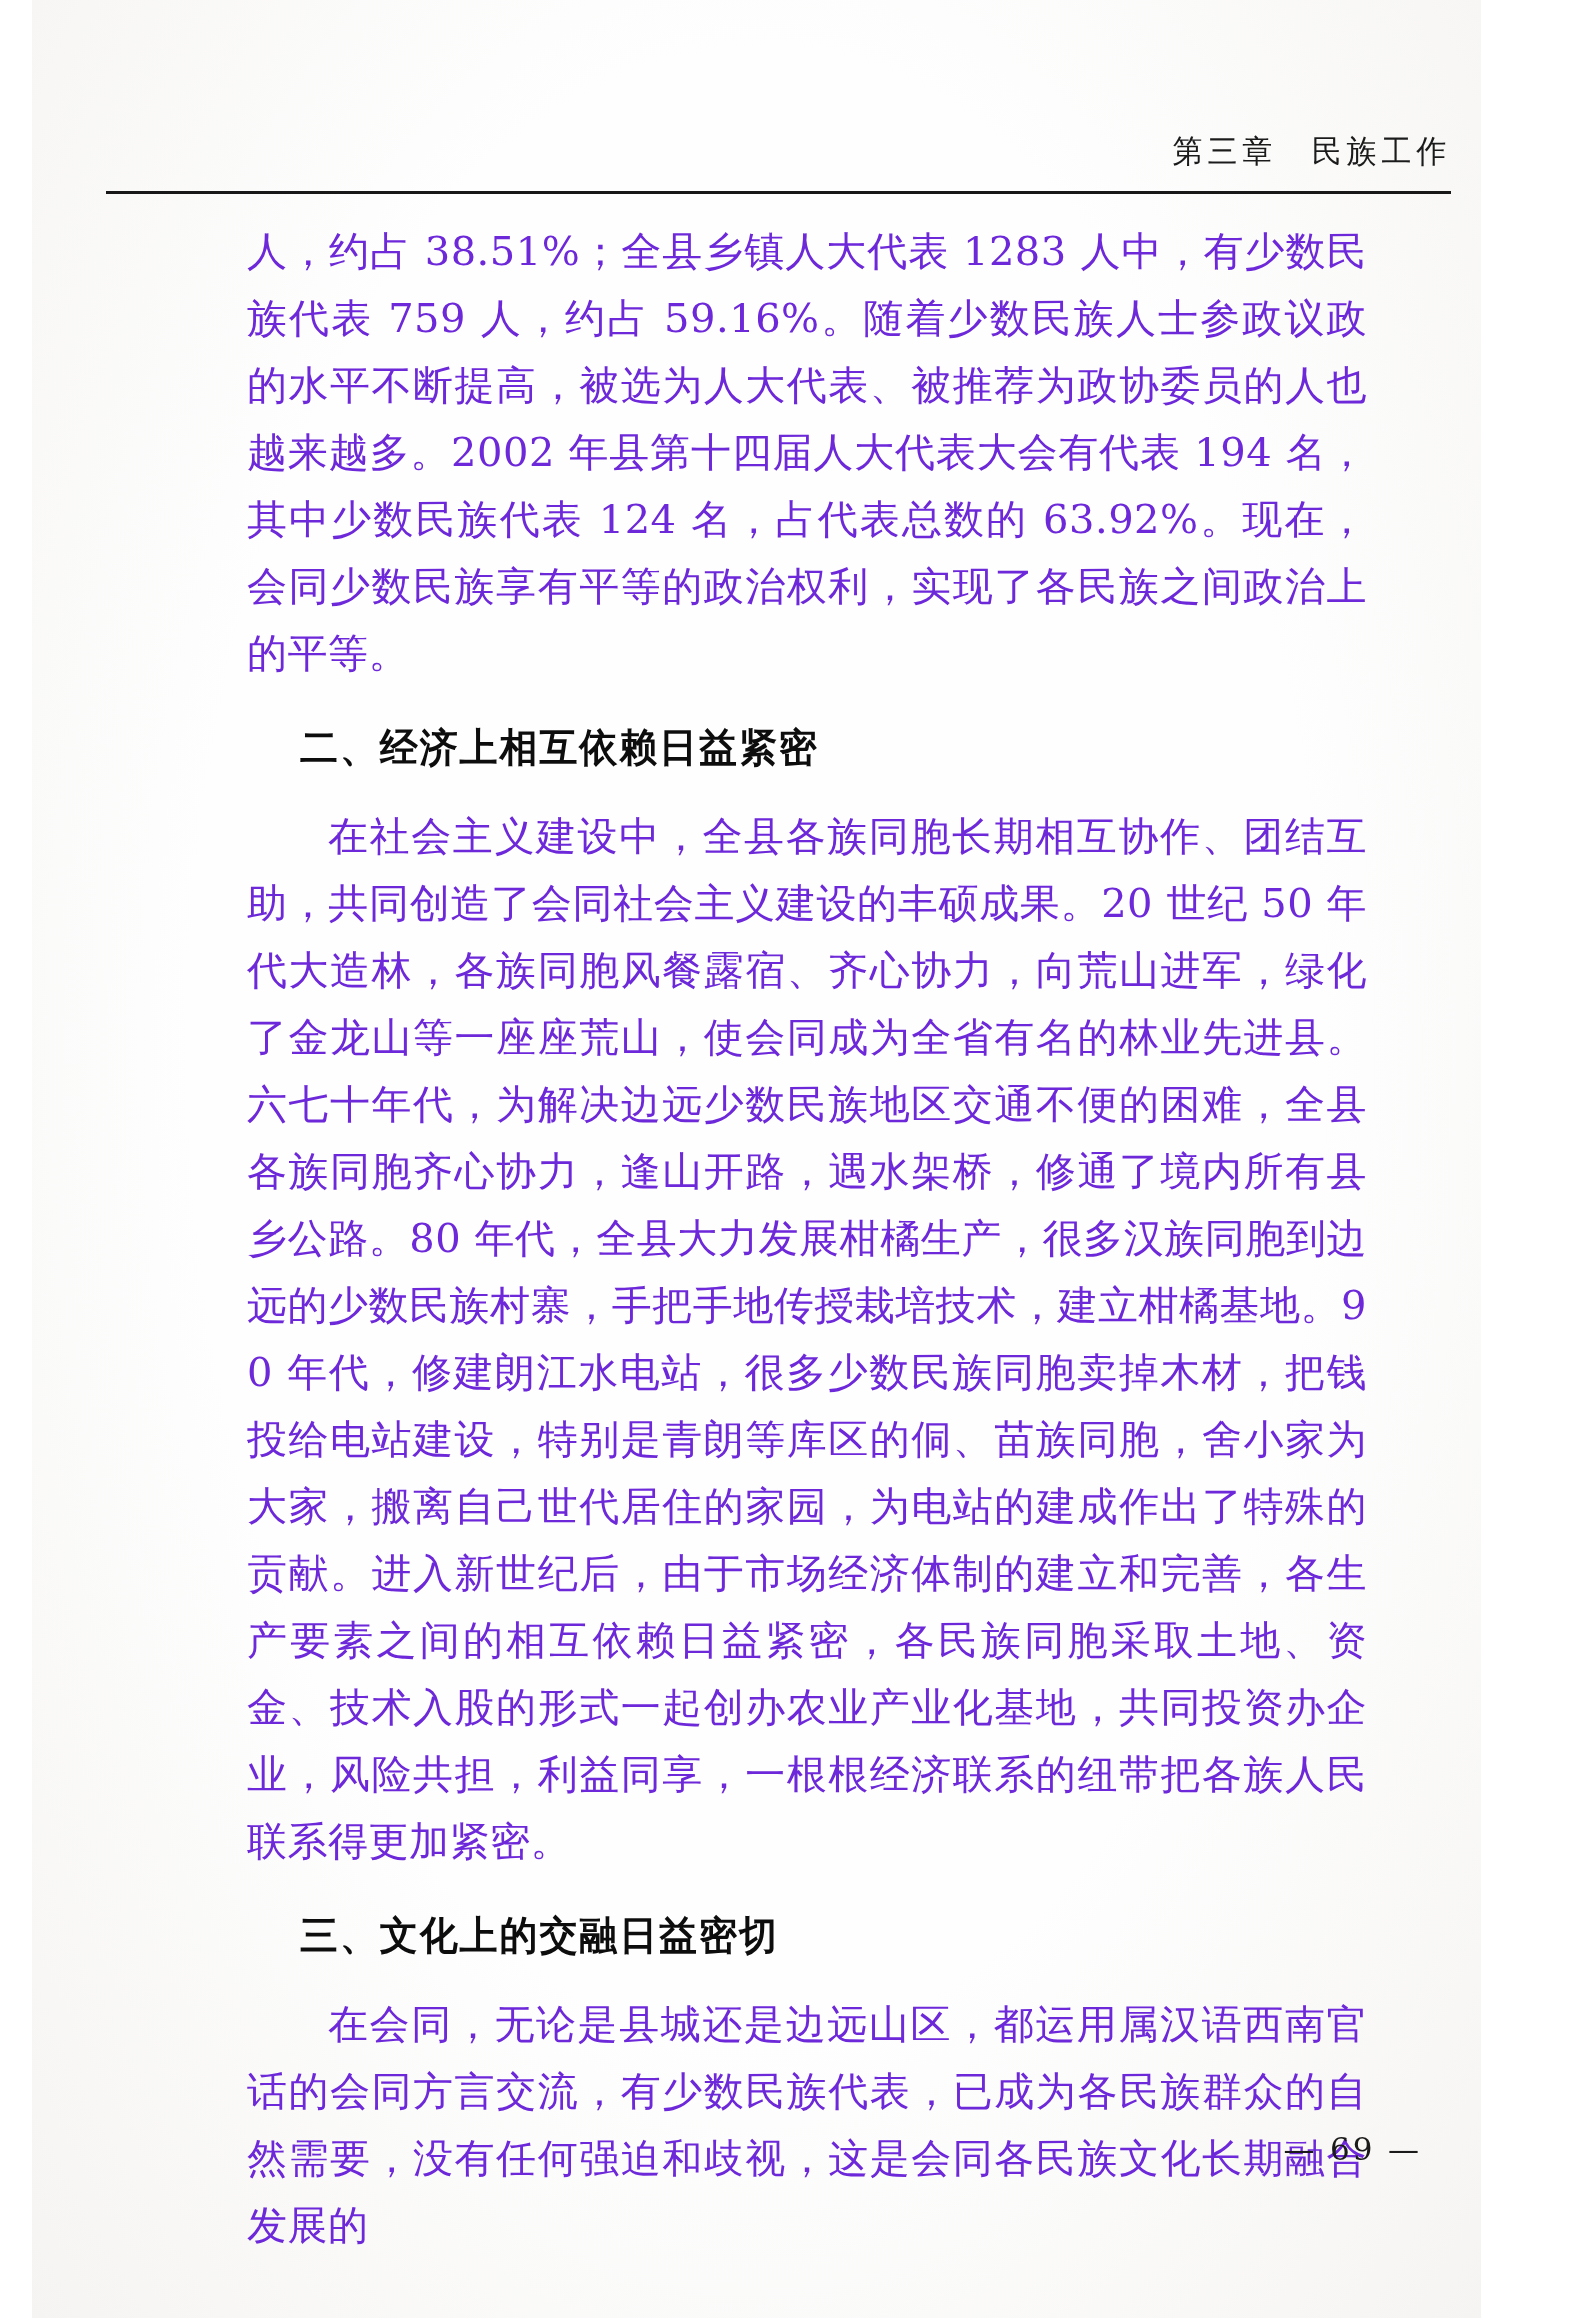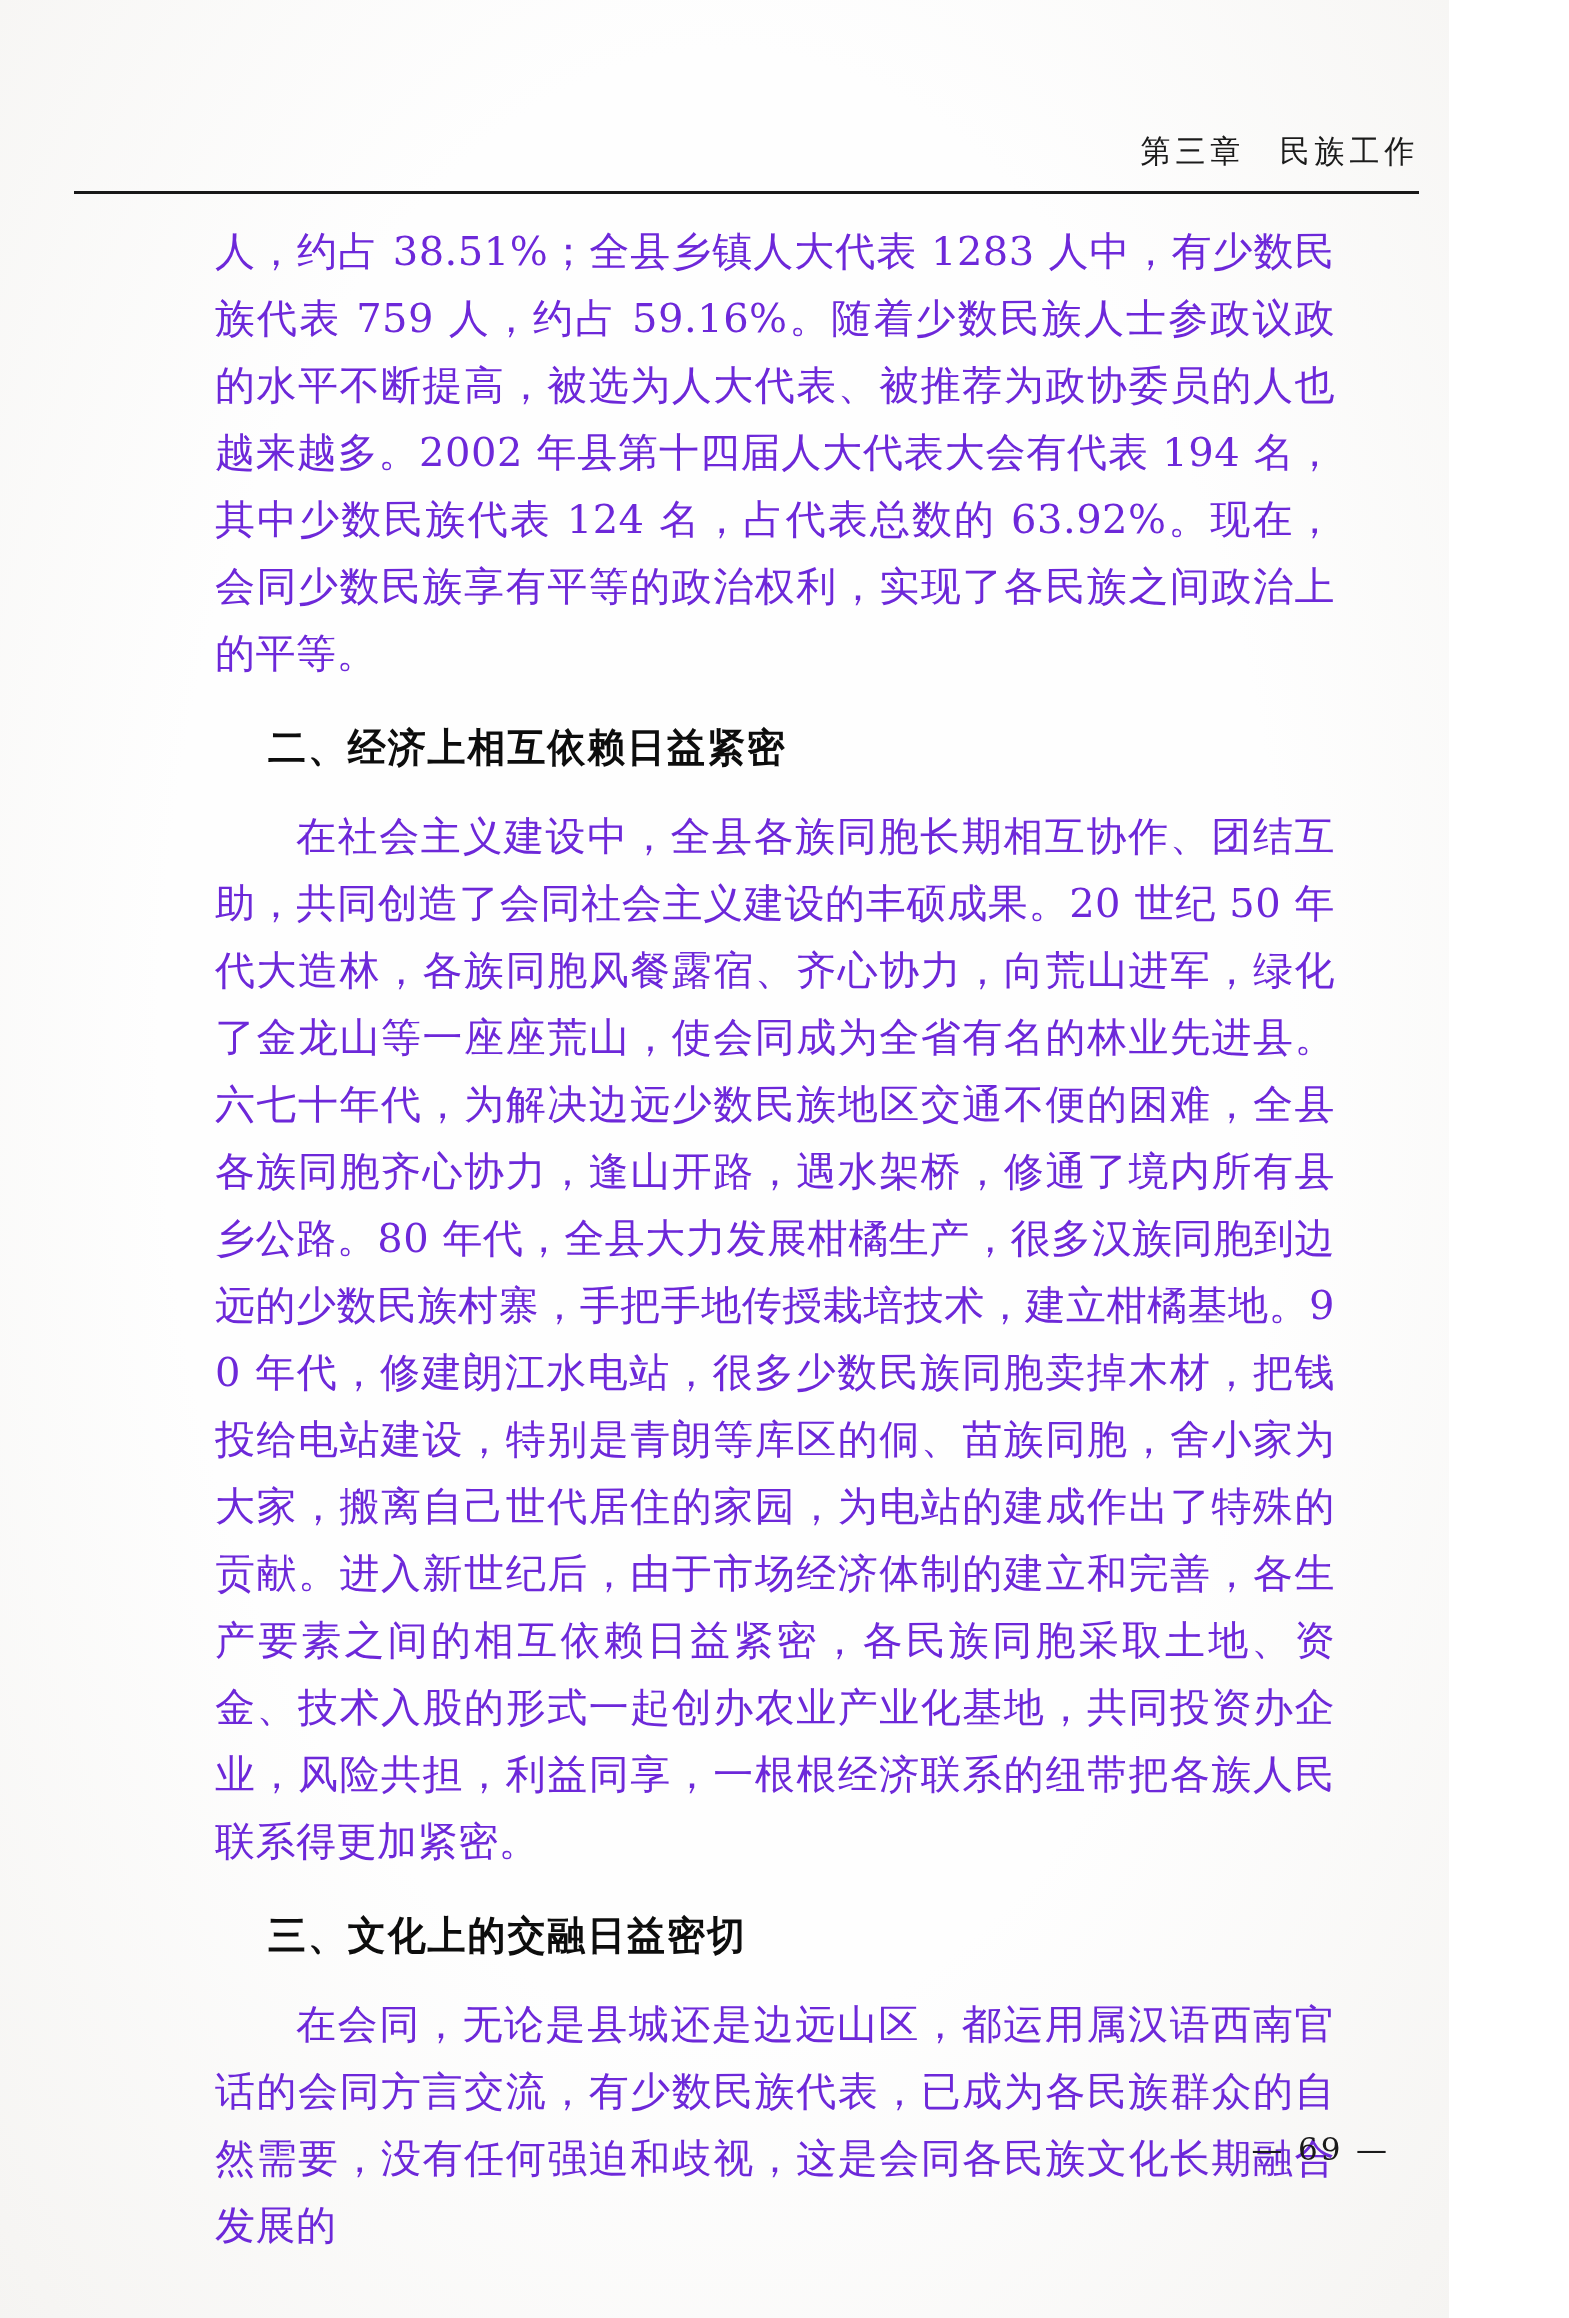--- a/index.html
+++ b/index.html
@@ -12,20 +12,21 @@
   .page {
     position: relative;
     width: 1449px;
     height: 2319px;
     background: #fefefe;
     overflow: hidden;
     font-family: "DejaVu Serif", "Liberation Serif", serif;
     color: #141414;
     
     box-sizing: border-box;
+    margin-left: 32px;
   }
 
   
   .paper-tint {
     position: absolute;
     inset: 0;
     background:
       radial-gradient(ellipse at 50% 45%, rgba(255,255,255,0) 55%, rgba(238,236,232,0.55) 100%);
     pointer-events: none;
   }

